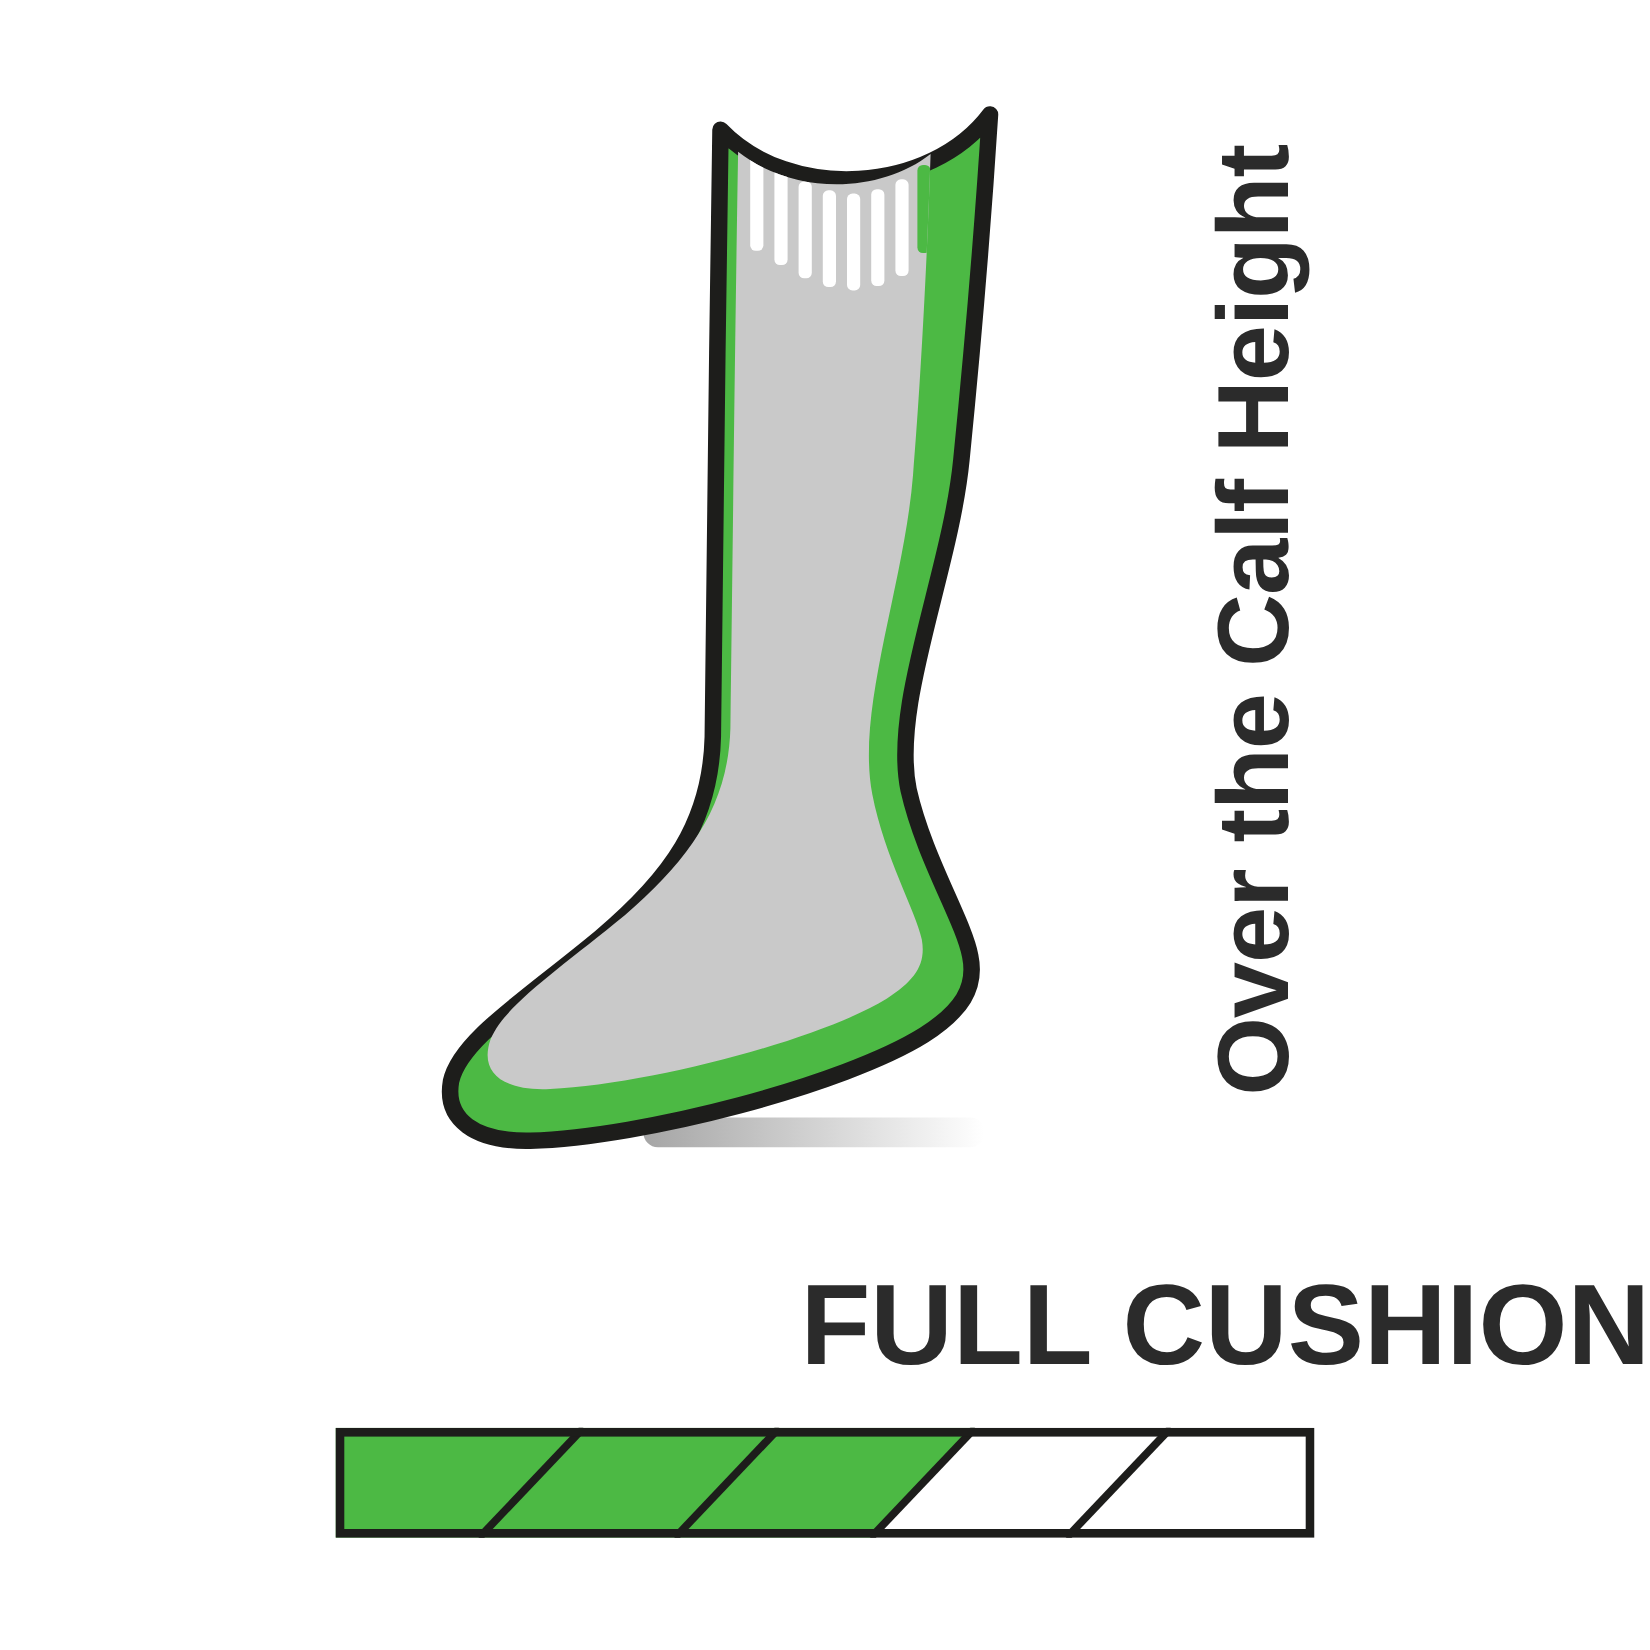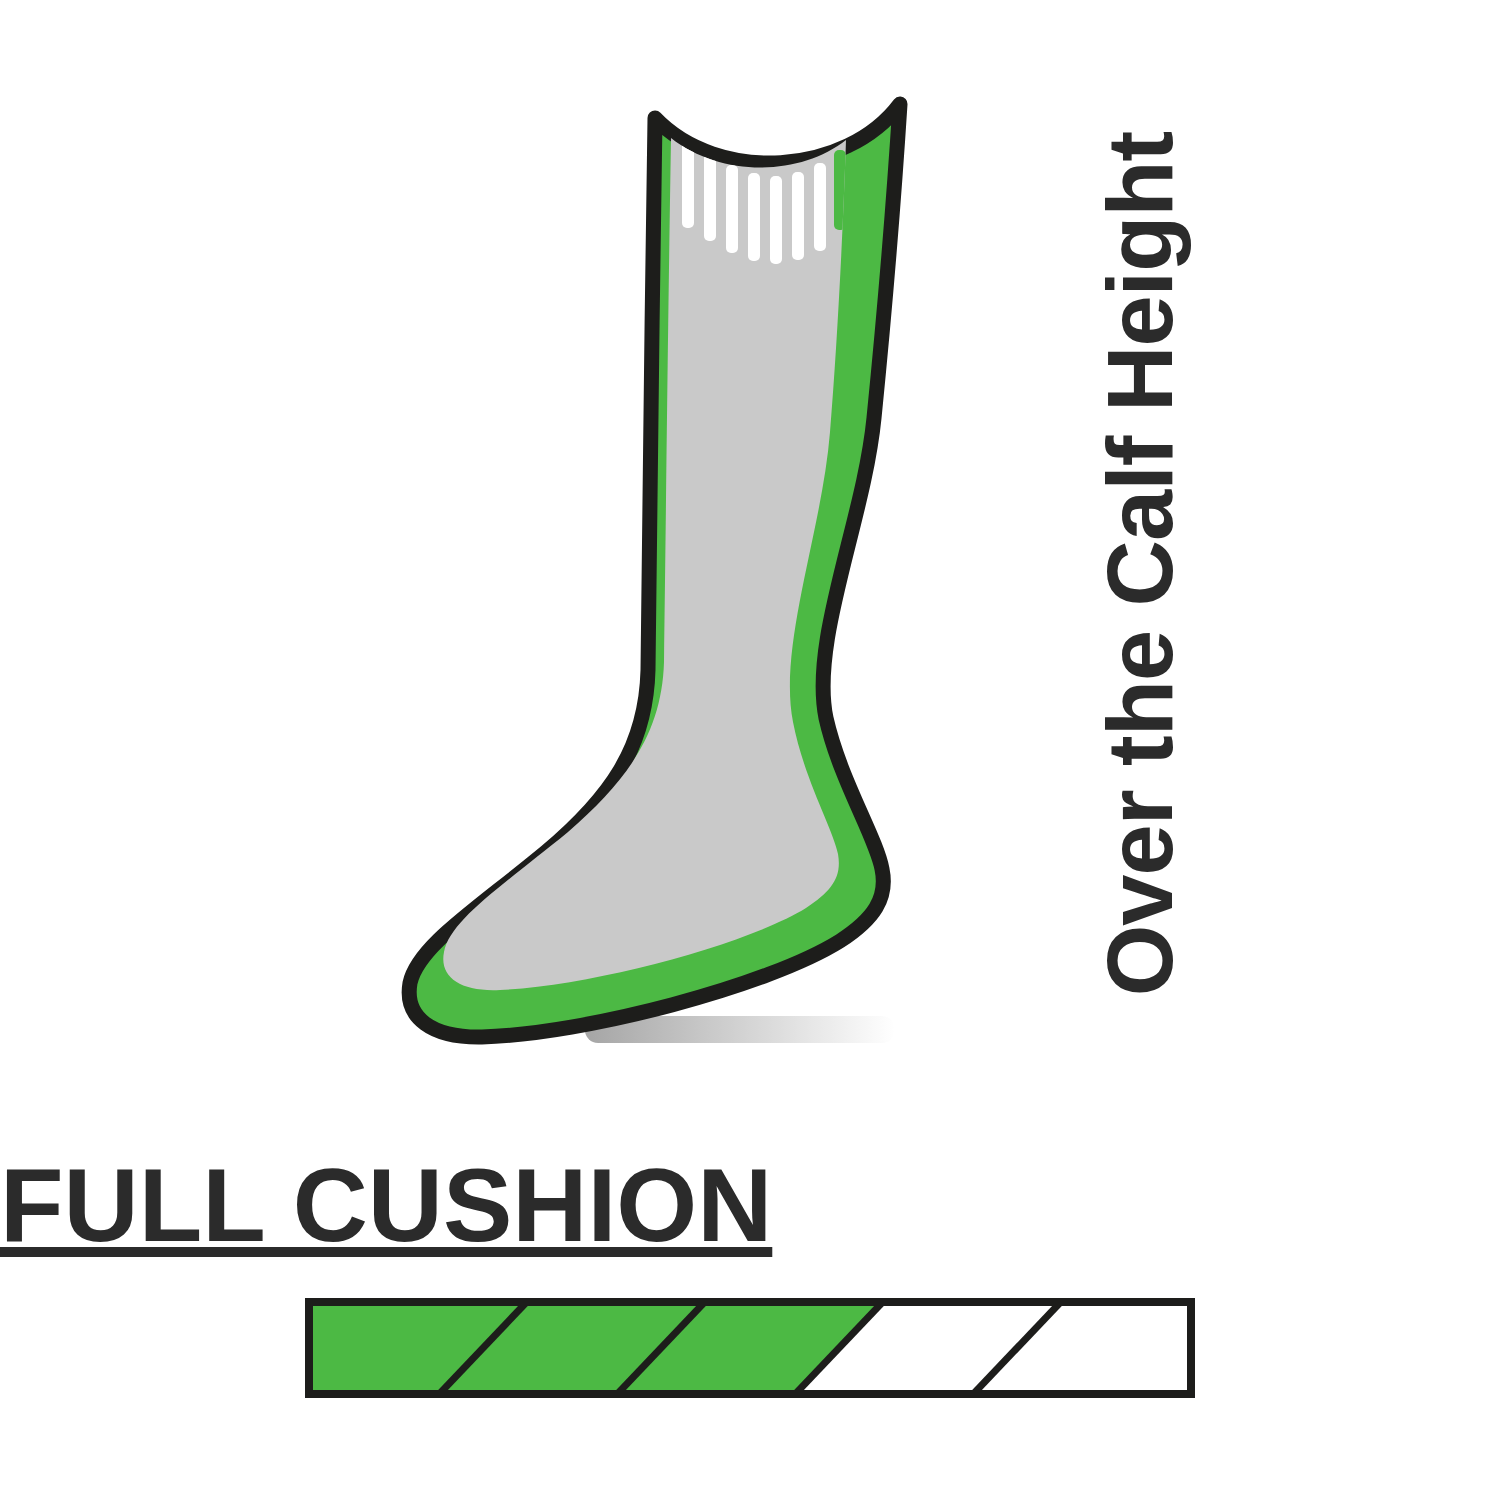--- a/index.html
+++ b/index.html
@@ -16,24 +16,23 @@
   .rib-green{fill:var(--green,#4CB944);}
   .height-label{
     position:absolute;left:1140px;top:564px;
     transform:translate(-50%,-50%) rotate(-90deg);
     white-space:nowrap;
     font-size:92px;font-weight:800;letter-spacing:-1px;
     color:var(--text,#2B2B2B);
   }
   .cushion-title{
     position:absolute;left:0;top:1146px;width:100%;
-    text-align:left;
+    text-align:right;
     font-size:104px;font-weight:800;letter-spacing:0;
     color:var(--text,#2B2B2B);
-    text-decoration:underline;
   }
   .meter{position:absolute;left:305px;top:1298px;width:890px;height:100px;}
 </style>
 </head>
 <body>
 
 <div class="stage">
 
   <svg class="sock" viewBox="0 0 590 985" xmlns="http://www.w3.org/2000/svg" aria-hidden="true">
     <defs>

